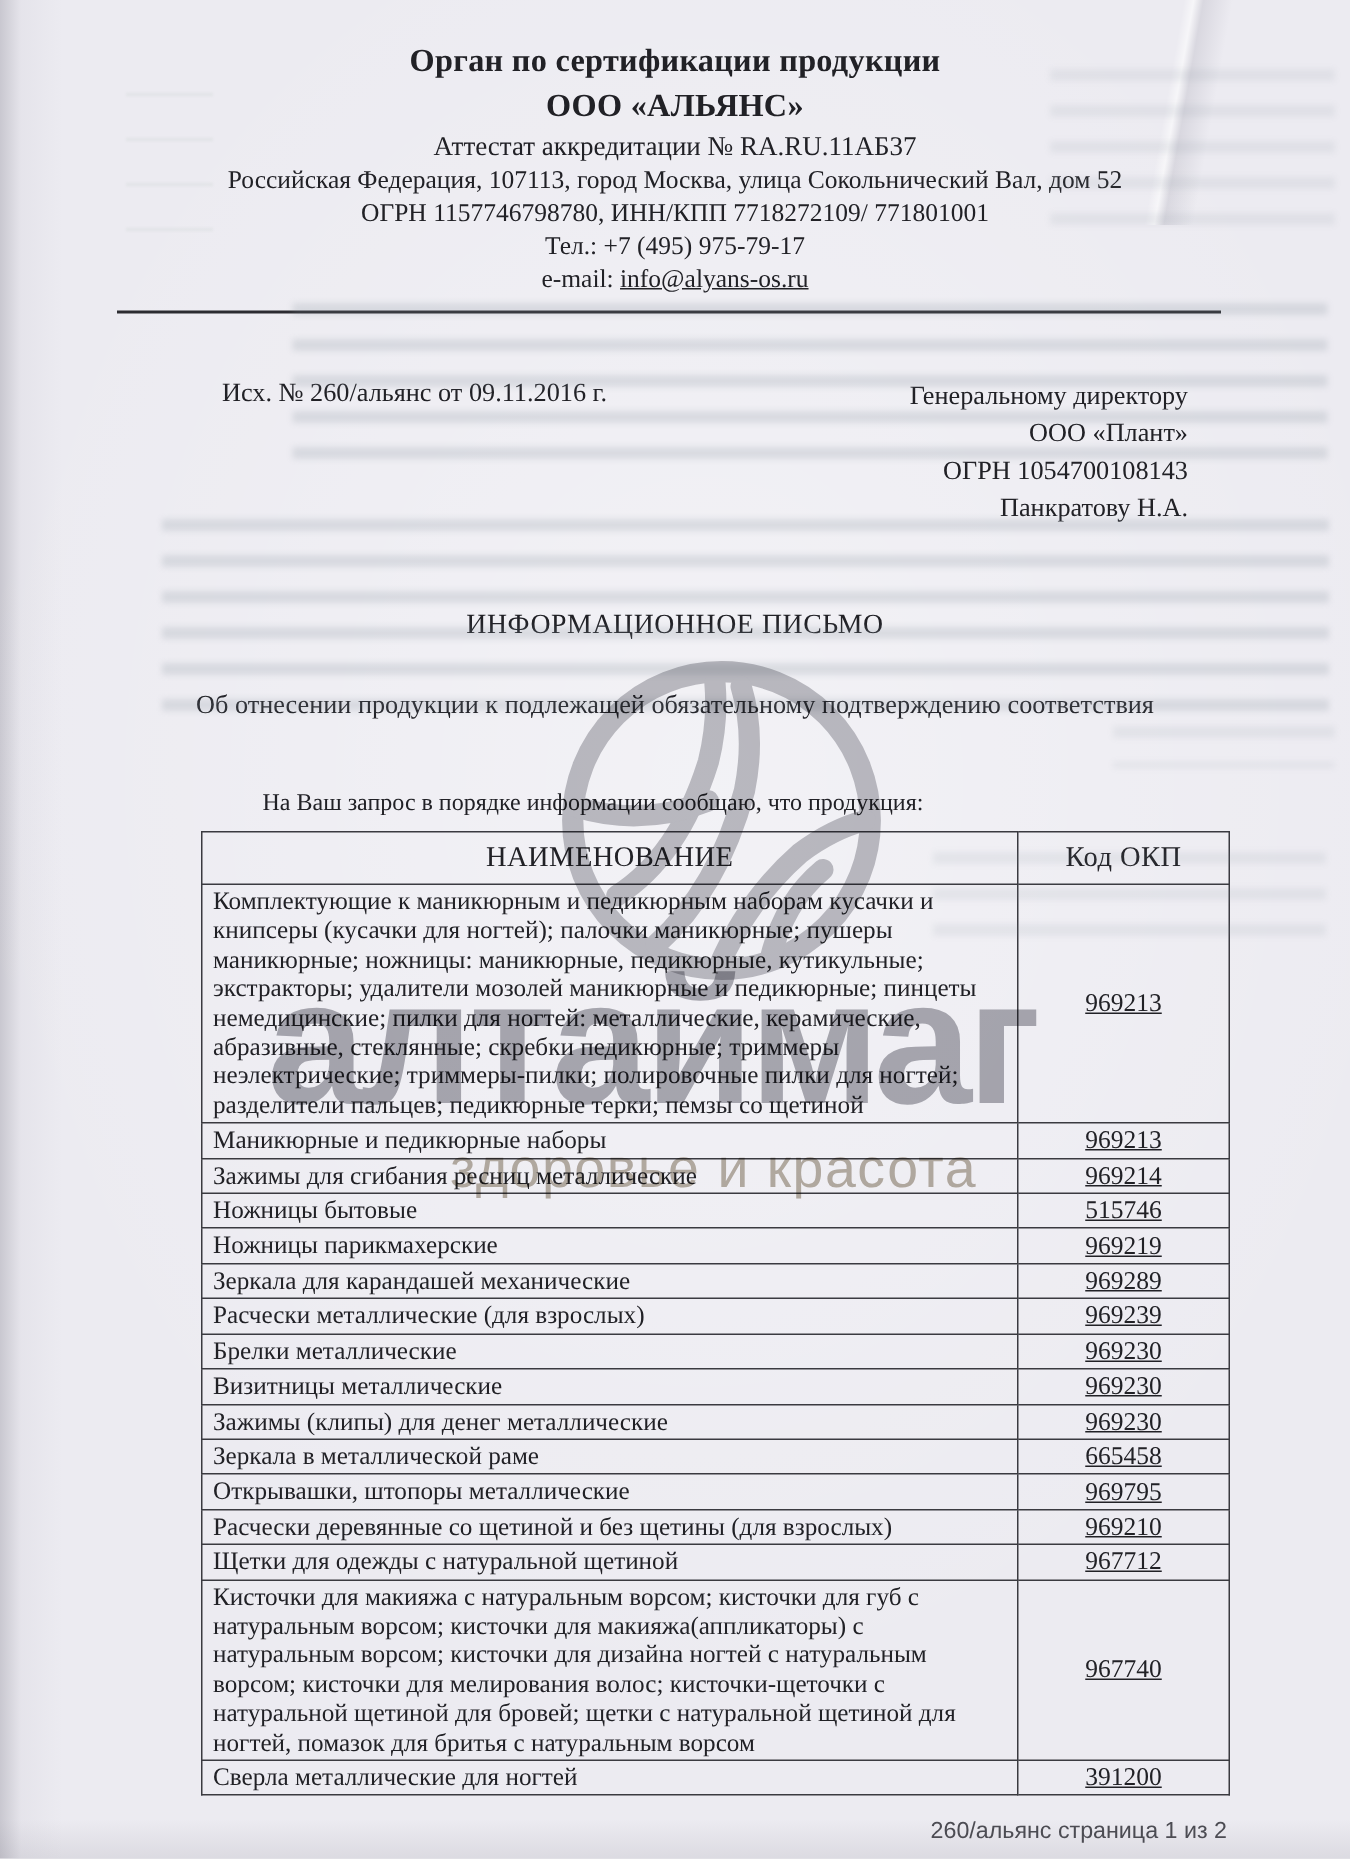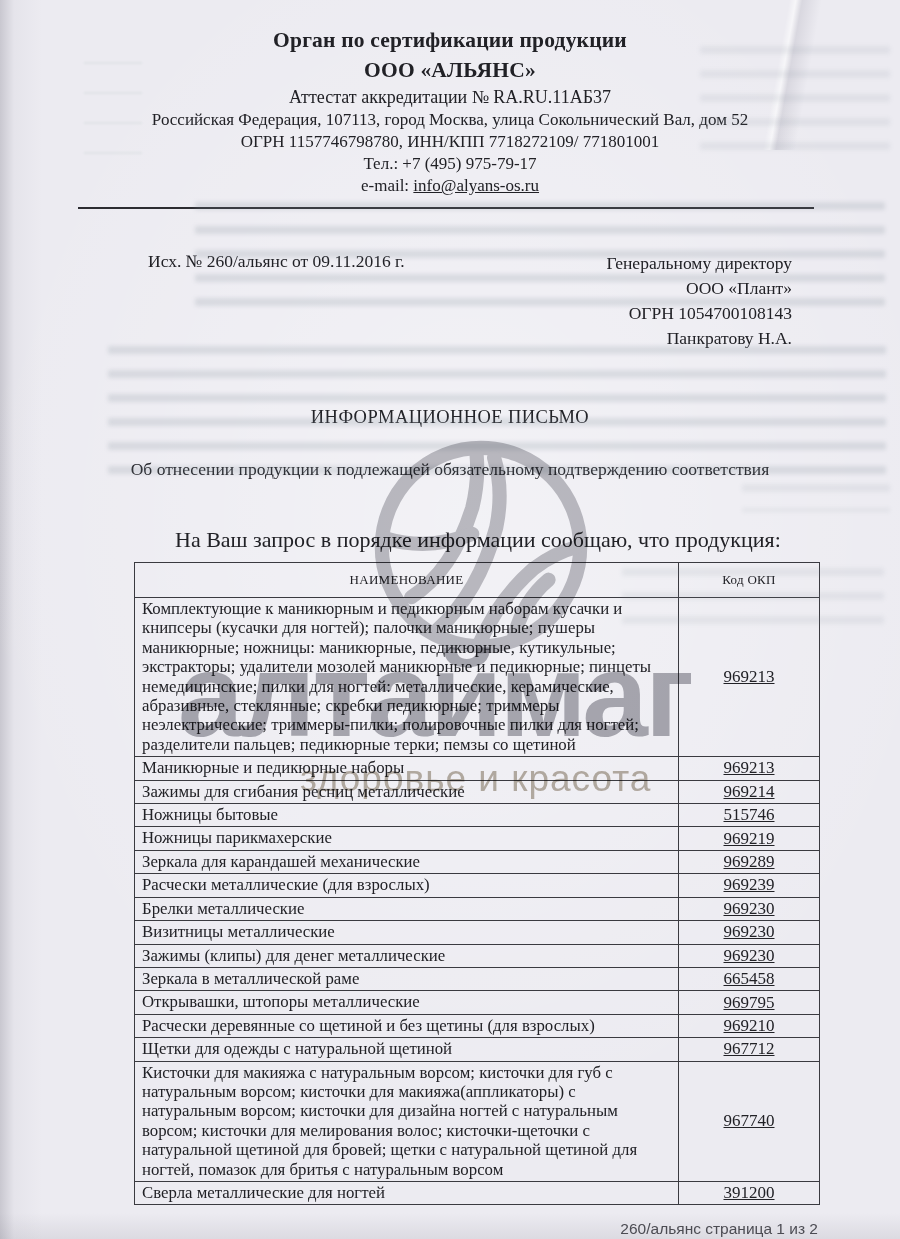--- a/index.html
+++ b/index.html
@@ -28,25 +28,25 @@
   .h-small{font-size:18px;margin-top:7px;}
   .h-addr{font-size:17px;margin-top:5px;}
   .h-email a,.h-email span.u{text-decoration:underline;color:#212126;}
   .rule{margin:13px 86px 0 78px;border:0;border-top:2.6px solid #2c2c31;height:0;}
   
   .ref-row{display:flex;justify-content:space-between;margin:42px 108px 0 148px;font-size:17.5px;font-family:Liberation Serif, serif;}
   .addressee{text-align:right;line-height:25px;}
   
   .title{text-align:center;margin-top:56px;font-size:18.5px;letter-spacing:.4px;}
   .subject{text-align:center;margin-top:31px;font-size:17.5px;}
-  .intro{margin:47px 0 9px 175px;font-size:22px;}
+  .intro{margin:47px 0 9px 175px;font-size:16px;}
   
   table.okp{border-collapse:collapse;margin-left:134px;width:686px;table-layout:fixed;}
   table.okp th, table.okp td{border:1.7px solid #3a3a40;}
-  table.okp th{font-weight:normal;font-size:13px;height:32px;letter-spacing:.3px;}
+  table.okp th{font-weight:normal;font-size:19px;height:32px;letter-spacing:.3px;}
   th.col-code, td.code-cell{width:138px;}
   td.name-cell{font-size:16.8px;line-height:19.4px;padding:1px 8px 2px 7px;vertical-align:middle;}
   td.code-cell{font-size:17px;text-align:center;vertical-align:middle;text-decoration:underline;}
   
   .wm{position:absolute;pointer-events:none;mix-blend-mode:multiply;}
   .wm-logo{left:372px;top:438px;width:218px;height:218px;opacity:.50;}
   .wm-brand{left:178px;top:636px;width:580px;font-family:"Liberation Sans","DejaVu Sans",sans-serif;
     font-weight:bold;font-size:118px;letter-spacing:-3px;color:#7e7e87;opacity:.62;line-height:1;}
   .wm-tagline{left:300px;top:760px;font-family:"Liberation Sans","DejaVu Sans",sans-serif;
     font-size:37px;letter-spacing:1px;color:#a89d8d;opacity:.78;line-height:1;}

